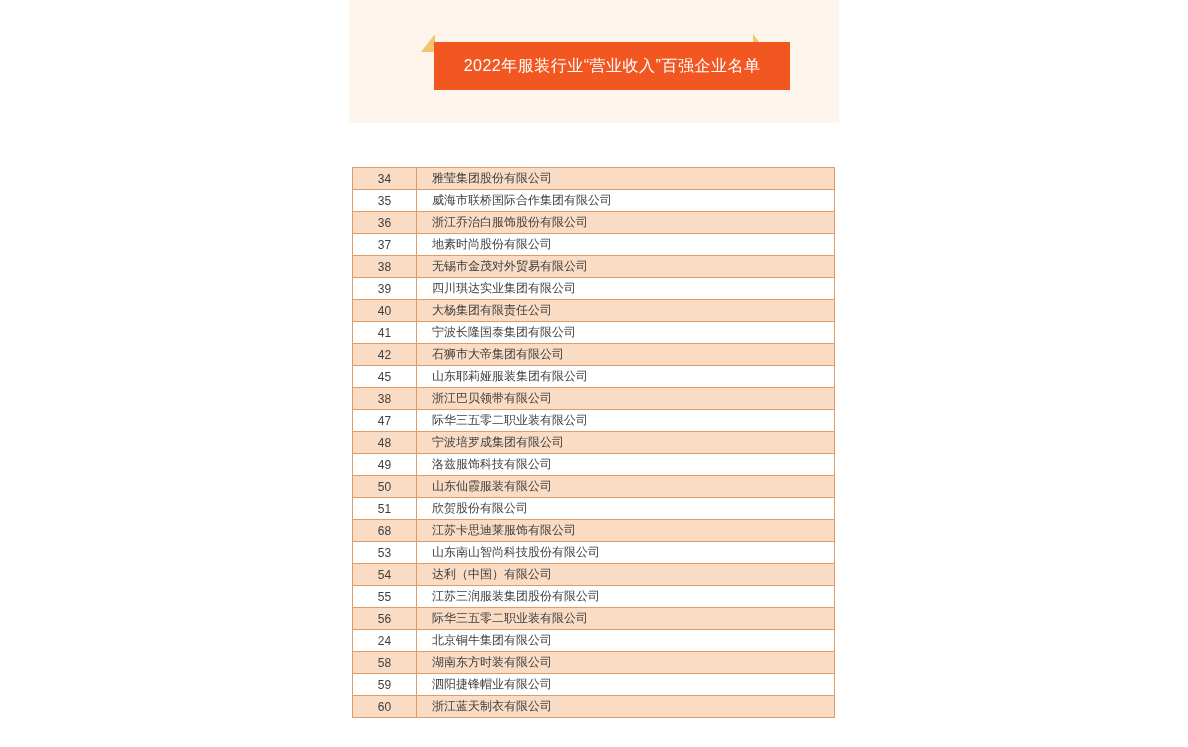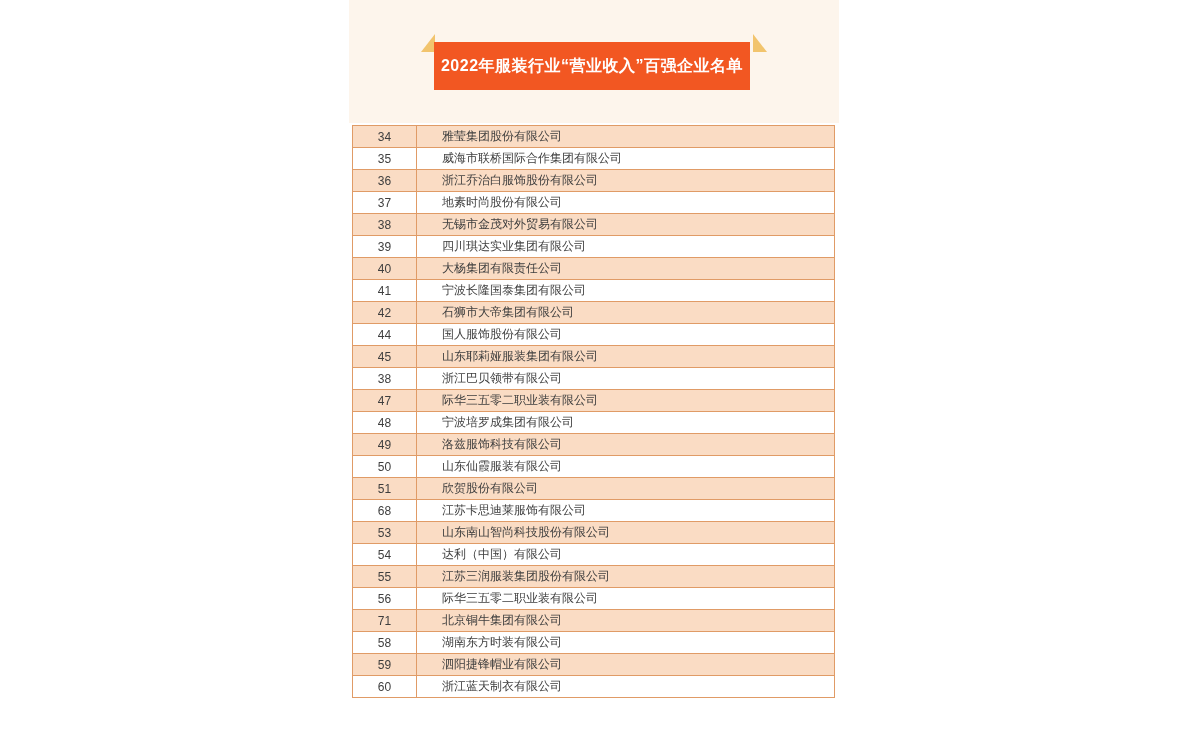--- a/index.html
+++ b/index.html
@@ -43,52 +43,53 @@
     left:72px;
     clip-path:polygon(100% 0,100% 100%,0 100%);
   }
   .ribbon-fold.right{
     left:404px;
     clip-path:polygon(0 0,100% 100%,0 100%);
   }
   .banner{
     position:absolute;
     left:85px;top:42px;
-    width:316px;height:48px;
+    width:356px;height:48px;
     background:var(--banner-bg);
     color:var(--banner-text);
     display:flex;align-items:center;justify-content:center;
-    font-size:16px;font-weight:bold;
+    font-size:16px;font-weight:normal;
     letter-spacing:0.5px;
     white-space:nowrap;
   }
   .table-wrap{
     position:absolute;
     left:3px;top:125px;
     width:483px;
   }
   table.rank-table{
     width:100%;
     border-collapse:collapse;
     table-layout:fixed;
+    margin-top:42px;
   }
   table.rank-table td{
     border:1px solid var(--border);
     height:22px;
     font-size:12px;
     color:var(--cell-text);
     overflow:hidden;
     white-space:nowrap;
   }
   table.rank-table td.rank-cell{
     width:64px;
     text-align:center;
   }
   table.rank-table td.company-cell{
-    padding-left:25px;
+    padding-left:15px;
     text-align:left;
   }
   table.rank-table tr:nth-child(odd) td{background:var(--row-alt);}
   table.rank-table tr:nth-child(even) td{background:var(--row-base);}
 </style>
 </head>
 <body>
 
 <div class="content-column">
   <div class="header-band">
@@ -139,24 +140,20 @@
     <td class="rank-cell">41</td>
     <td class="company-cell">宁波长隆国泰集团有限公司</td>
   </tr>
 
   <tr>
     <td class="rank-cell">42</td>
     <td class="company-cell">石狮市大帝集团有限公司</td>
   </tr>
 
 
-  <tr>
-    <td class="rank-cell">44</td>
-    <td class="company-cell">国人服饰股份有限公司</td>
-  </tr>
 
   <tr>
     <td class="rank-cell">45</td>
     <td class="company-cell">山东耶莉娅服装集团有限公司</td>
   </tr>
 
   <tr>
     <td class="rank-cell">38</td>
     <td class="company-cell">浙江巴贝领带有限公司</td>
   </tr>
@@ -205,21 +202,21 @@
     <td class="rank-cell">55</td>
     <td class="company-cell">江苏三润服装集团股份有限公司</td>
   </tr>
 
   <tr>
     <td class="rank-cell">56</td>
     <td class="company-cell">际华三五零二职业装有限公司</td>
   </tr>
 
   <tr>
-    <td class="rank-cell">71</td>
+    <td class="rank-cell">24</td>
     <td class="company-cell">北京铜牛集团有限公司</td>
   </tr>
 
   <tr>
     <td class="rank-cell">58</td>
     <td class="company-cell">湖南东方时装有限公司</td>
   </tr>
 
   <tr>
     <td class="rank-cell">59</td>

